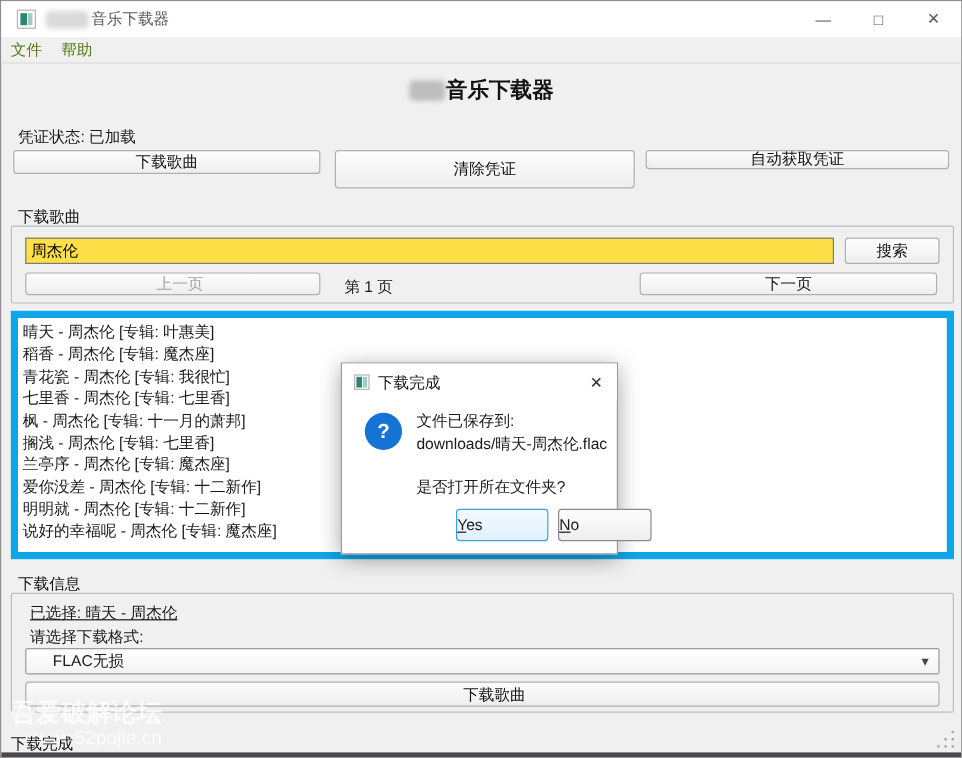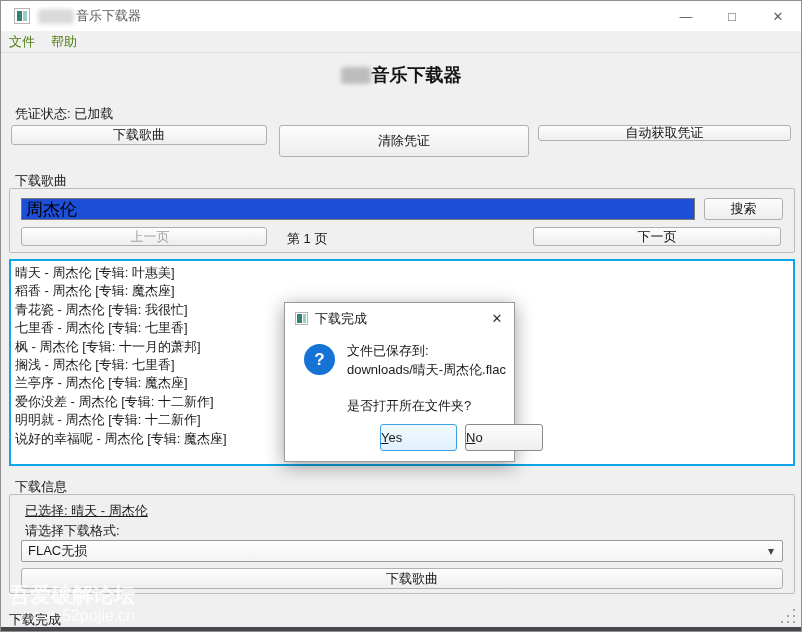--- a/index.html
+++ b/index.html
@@ -31,26 +31,26 @@
   
   .btn { position:absolute; background:linear-gradient(#fdfdfd,#eeeeee); border:1px solid #b0b0b0;
     border-radius:3px; font-size:13px; color:#111; display:flex; align-items:center; justify-content:center; }
   .btn.disabled { color:#a3a3a3;padding-left:12px; }
   .gbox { position:absolute; border:1px solid #bcbcbc; border-radius:2px; }
   .glabel { position:absolute; font-size:13px; color:#111; }
   
   .cred-status { position:absolute; left:14px; top:104px; font-size:13px; }
   
   .search-input { position:absolute; left:20px; top:197px; width:674px; height:22px;
-    border:1px solid #7a7a7a; background:#1d4ed8; font-size:17px; padding:0 4px;
+    border:1px solid #7a7a7a; background:#fde047; font-size:13px; padding:0 4px;
     font-family:"Liberation Sans","DejaVu Sans",sans-serif; }
   .page-label { position:absolute; left:286px; top:229px; font-size:13px; }
   
   .songlist { position:absolute; left:8px; top:258px; width:786px; height:207px;
-    background:#fff; border:2px solid #0ea5e9; overflow:hidden; padding-top:3px; }
+    background:#fff; border:6px solid #0ea5e9; overflow:hidden; padding-top:3px; }
   .song-item { height:18.4px; line-height:18.4px; padding:0 4px; font-size:13px; white-space:nowrap; }
   
   .dialog { position:absolute; left:283px; top:301px; width:231px; height:160px; background:#fff;
     border:1px solid #9a9a9a; box-shadow:0 4px 18px rgba(0,0,0,.38); z-index:10; }
   .dlg-titlebar { position:relative; height:31px; display:flex; align-items:center; background:#fff; }
   .dlg-icon { width:13px; height:13px; margin-left:10px; border:1px solid #b5b5b5; background:#fff; padding:1px; }
   .dlg-icon .ic-in { display:block; width:100%; height:100%;
     background:linear-gradient(90deg,#2e8573 0 55%, #ffffff 55% 65%, #9fccc3 65% 100%); }
   .dlg-title { margin-left:7px; font-size:13px; color:#111; }
   .dlg-close { position:absolute; right:0; top:0; width:34px; height:31px; display:flex;
@@ -64,21 +64,21 @@
   .dlg-btn { position:absolute; top:121px; height:27px; border-radius:3px; font-size:13px;
     display:flex; align-items:center; justify-content:flex-start;margin-left:40px; }
   .dlg-btn span::first-letter { text-decoration:underline; }
   .btn-yes { left:55px; width:77px; border:1px solid #3da0e3; background:linear-gradient(#f3faff,#dff0fc); }
   .btn-no  { left:140px; width:78px; border:1px solid #8a8a8a; background:linear-gradient(#fdfdfd,#eeeeee); }
   
   .sel-text { position:absolute; left:24px; top:501px; font-size:13px;text-decoration:underline; }
   .fmt-label { position:absolute; left:24px; top:521px; font-size:13px; }
   .combo { position:absolute; left:20px; top:539px; width:762px; height:22px;
     background:linear-gradient(#ffffff,#f3f3f3); border:1px solid #9c9c9c; border-radius:2px;
-    display:flex; align-items:center; padding:0 6px; font-size:13px; }
+    display:flex; align-items:center; padding:0 22px; font-size:13px; }
   .combo-arrow { position:absolute; right:8px; top:3px; color:#444; font-size:12px; }
   
   .statusbar-text { position:absolute; left:8px; top:610px; font-size:13px; color:#111; z-index:3; }
   .watermark { position:absolute; left:8px; top:582px; z-index:2; color:rgba(255,255,255,.78); pointer-events:none; }
   .wm1 { font-size:21px; font-weight:bold; line-height:23px; }
   .wm2 { font-size:16px; line-height:20px;text-align:right; }
   .grip { position:absolute; right:5px; bottom:7px; z-index:3; }
   .taskbar-strip { position:absolute; left:0; bottom:0; width:100%; height:4px; background:#49474b; z-index:4; }
 </style>
 </head>

